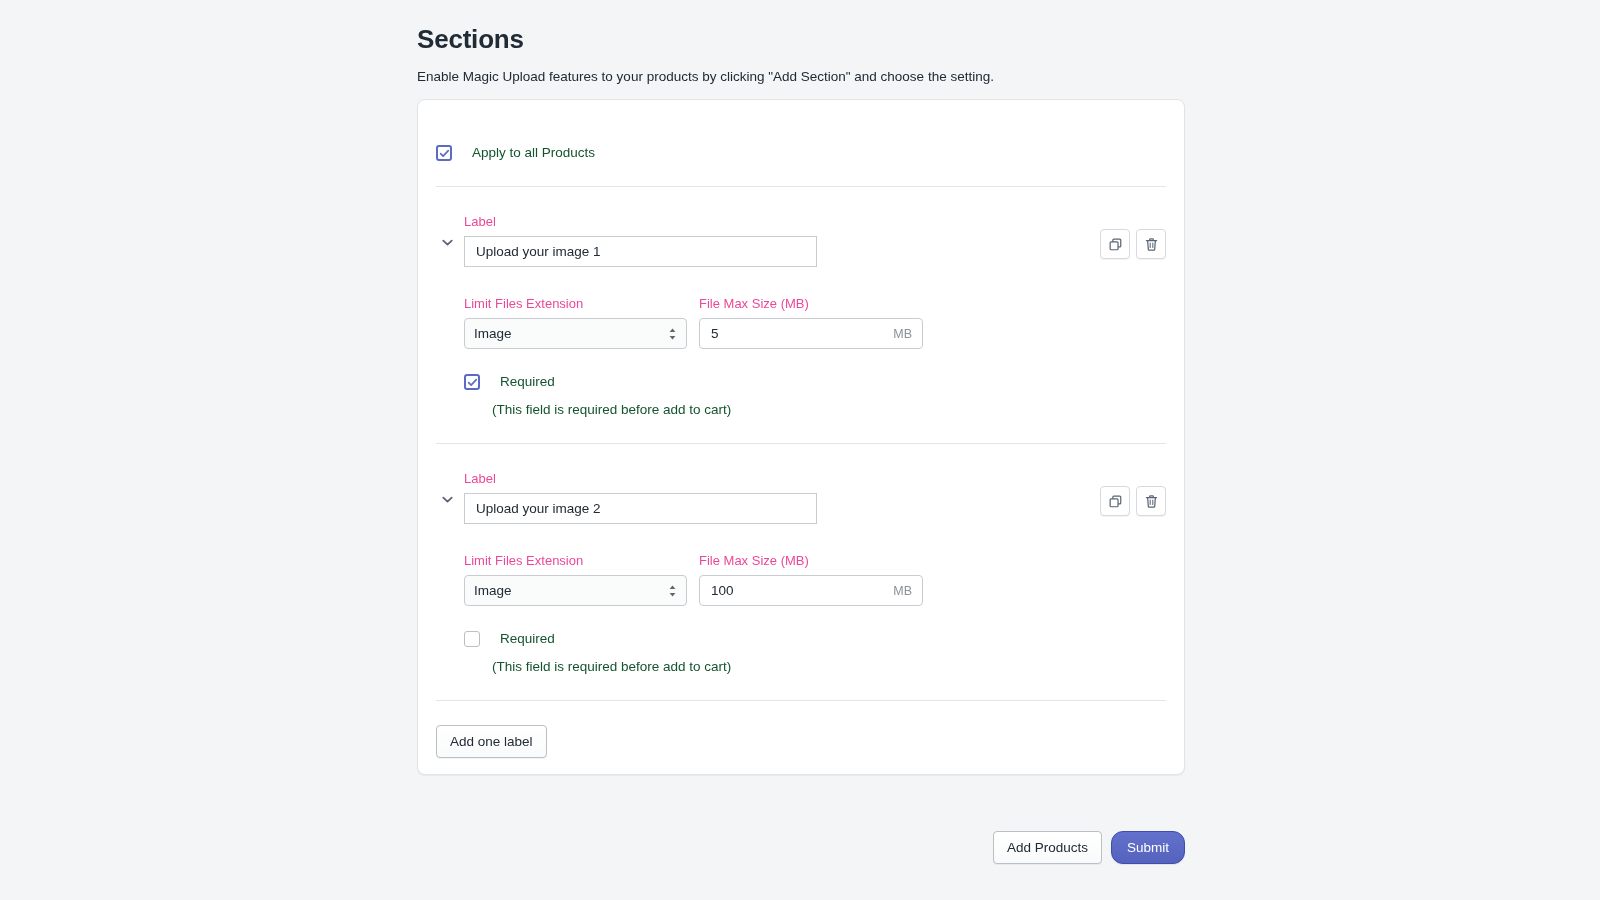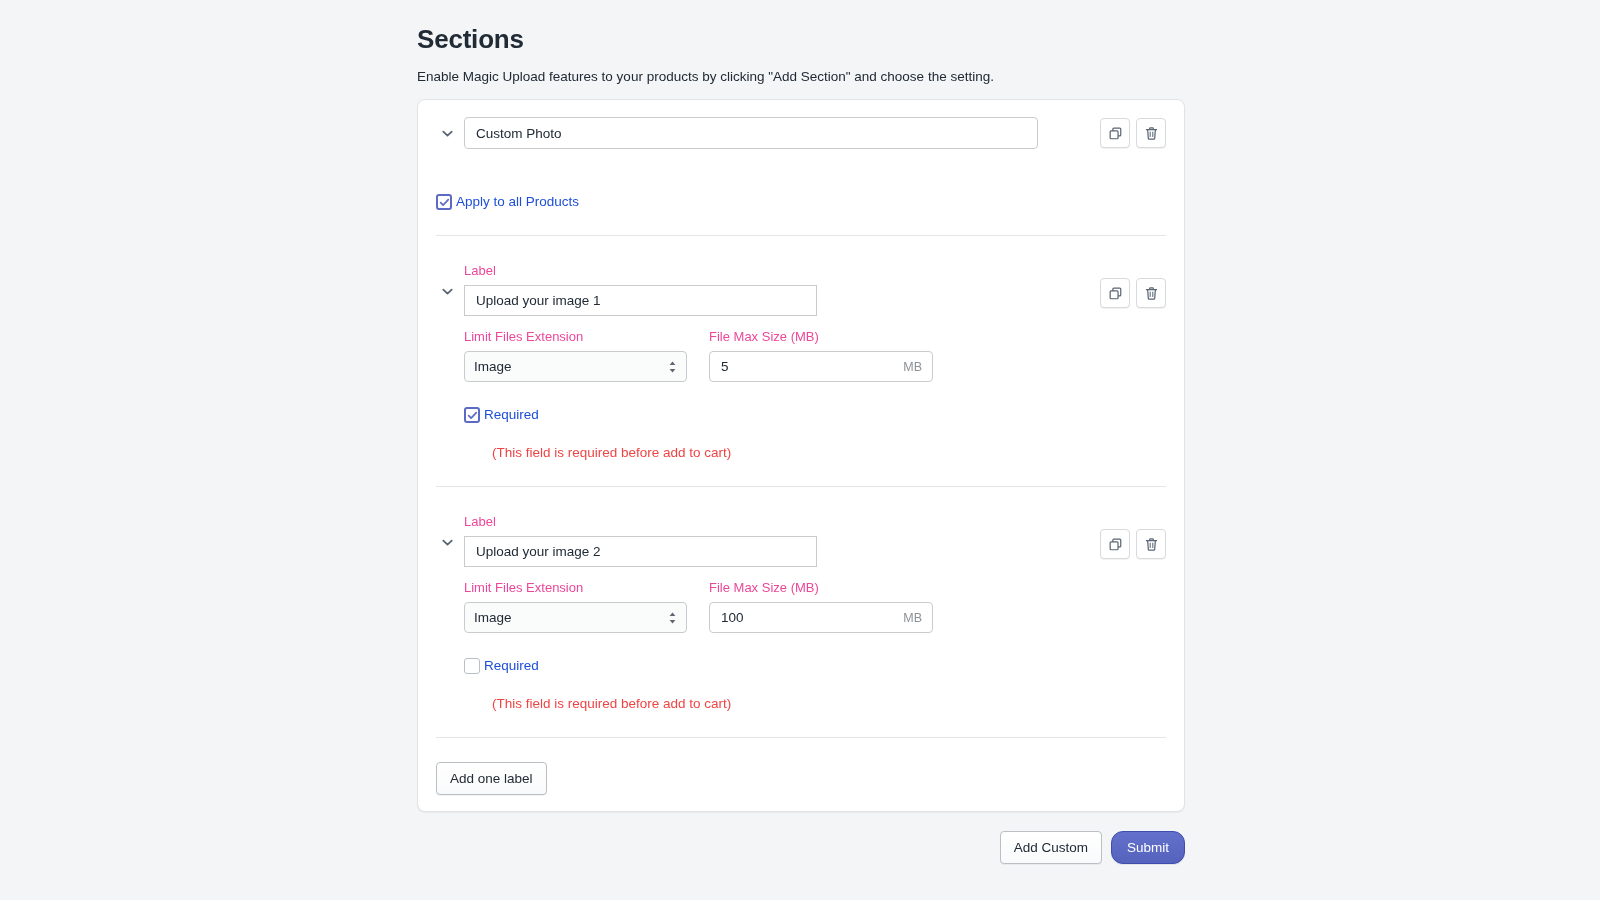--- a/index.html
+++ b/index.html
@@ -133,22 +133,22 @@
     cursor: pointer;
   }
   .cbox.off {
     border: 1px solid #babfc3;
     background: #fff;
   }
   .cbox svg { display: block; }
 
   .check-label {
     font-size: 13.5px;
-    color: #1d4ed8;
-    margin-left: 4px;
+    color: #14532d;
+    margin-left: 20px;
     line-height: 18px;
   }
 
   .divider {
     height: 1px;
     background: #e4e5e7;
     margin: 24px 18px 0 18px;
   }
 
   
@@ -199,22 +199,22 @@
 
   .label-icons {
     display: flex;
     gap: 6px;
     margin: 16px 0 0 0;
     flex: 0 0 auto;
   }
 
   .fields-row {
     display: flex;
-    gap: 22px;
-    margin-top: 12px;
+    gap: 12px;
+    margin-top: 28px;
     padding-left: 28px;
   }
 
   .field-ext { width: 223px; }
   .field-size { width: 224px; }
 
   .select-wrap { position: relative; }
   .sel {
     width: 100%;
     height: 31px;
@@ -258,22 +258,22 @@
     transform: translateY(-50%);
     font-size: 12.5px;
     color: #8c9196;
     pointer-events: none;
   }
 
   .req-block { margin-top: 24px; padding-left: 28px; }
   .req-row { display: flex; align-items: center; }
   .req-hint {
     font-size: 13.5px;
-    color: #ef4444;
-    margin: 20px 0 0 28px;
+    color: #14532d;
+    margin: 10px 0 0 28px;
     line-height: 18px;
   }
 
   .add-label-wrap {
     padding: 24px 18px 16px 18px;
   }
   .btn-plain {
     height: 33px;
     border: 1px solid #babfc3;
     border-radius: 4px;
@@ -315,46 +315,20 @@
 
 <div class="page">
 
   <div class="content">
     <h1 class="page-title">Sections</h1>
     <p class="page-subtitle">Enable Magic Upload features to your products by clicking "Add Section" and choose the setting.</p>
   </div>
 
   <div class="card">
 
-    <div class="section-head">
-      <button class="chev-btn">
-        <svg width="15" height="15" viewBox="0 0 16 16">
-          <path d="M3.5 6 L8 10.3 L12.5 6" fill="none" stroke="#5a6573" stroke-width="1.9" stroke-linecap="round" stroke-linejoin="round"></path>
-        </svg>
-      </button>
-
-      <input class="title-input" type="text" value="Custom Photo" style="">
-
-      <div class="icon-group">
-        <button class="icon-btn">
-          <svg width="15" height="15" viewBox="0 0 16 16">
-            <rect x="5.2" y="2.2" width="8.4" height="8.4" rx="1" fill="none" stroke="#5a6573" stroke-width="1.3"></rect>
-            <rect x="2.3" y="5.2" width="8.4" height="8.4" rx="1" fill="#fff" stroke="#5a6573" stroke-width="1.3"></rect>
-          </svg>
-        </button>
-        <button class="icon-btn">
-          <svg width="15" height="15" viewBox="0 0 16 16">
-            <path d="M2.6 3.9 H13.4" stroke="#5a6573" stroke-width="1.3" stroke-linecap="round"></path>
-            <path d="M6.1 3.7 V2.6 a0.7 0.7 0 0 1 0.7-0.7 h2.4 a0.7 0.7 0 0 1 0.7 0.7 V3.7" fill="none" stroke="#5a6573" stroke-width="1.3"></path>
-            <path d="M3.9 3.9 L4.6 13.2 a0.8 0.8 0 0 0 0.8 0.75 h5.2 a0.8 0.8 0 0 0 0.8 -0.75 L12.1 3.9" fill="none" stroke="#5a6573" stroke-width="1.3" stroke-linejoin="round"></path>
-            <path d="M6.6 6.3 V11.3 M9.4 6.3 V11.3" stroke="#5a6573" stroke-width="1.1" stroke-linecap="round"></path>
-          </svg>
-        </button>
-      </div>
-    </div>
 
     <div class="check-row">
       <span class="cbox">
         <svg width="11" height="11" viewBox="0 0 12 12">
           <path d="M1.8 6.1 L4.5 8.8 L10.1 2.9" fill="none" stroke="#5c6ac4" stroke-width="1.8" stroke-linecap="round" stroke-linejoin="round"></path>
         </svg>
       </span>
       <span class="check-label">Apply to all Products</span>
     </div>
 
@@ -487,17 +461,17 @@
     </div>
 
     <div class="divider"></div>
 
     <div class="add-label-wrap">
       <button class="btn-plain">Add one label</button>
     </div>
   </div>
 
   <div class="footer">
-    <button class="btn-plain">Add Custom</button>
+    <button class="btn-plain">Add Products</button>
     <button class="btn-primary">Submit</button>
   </div>
 
 </div>
 
 </body></html>

